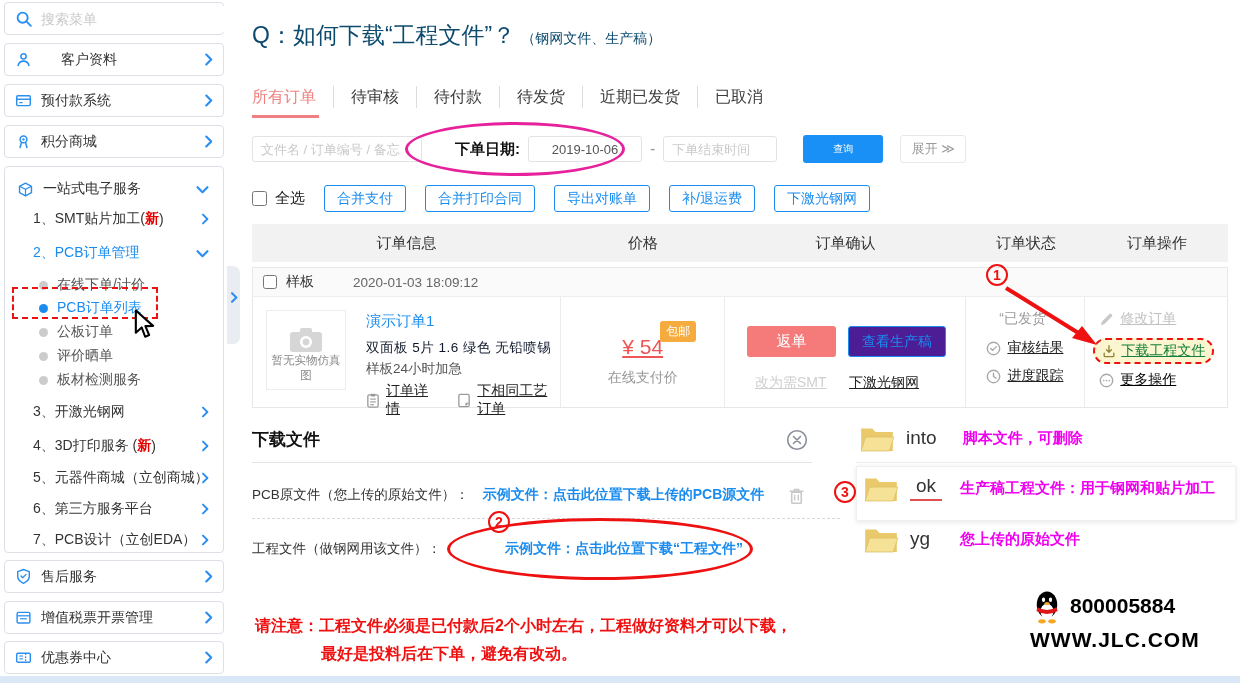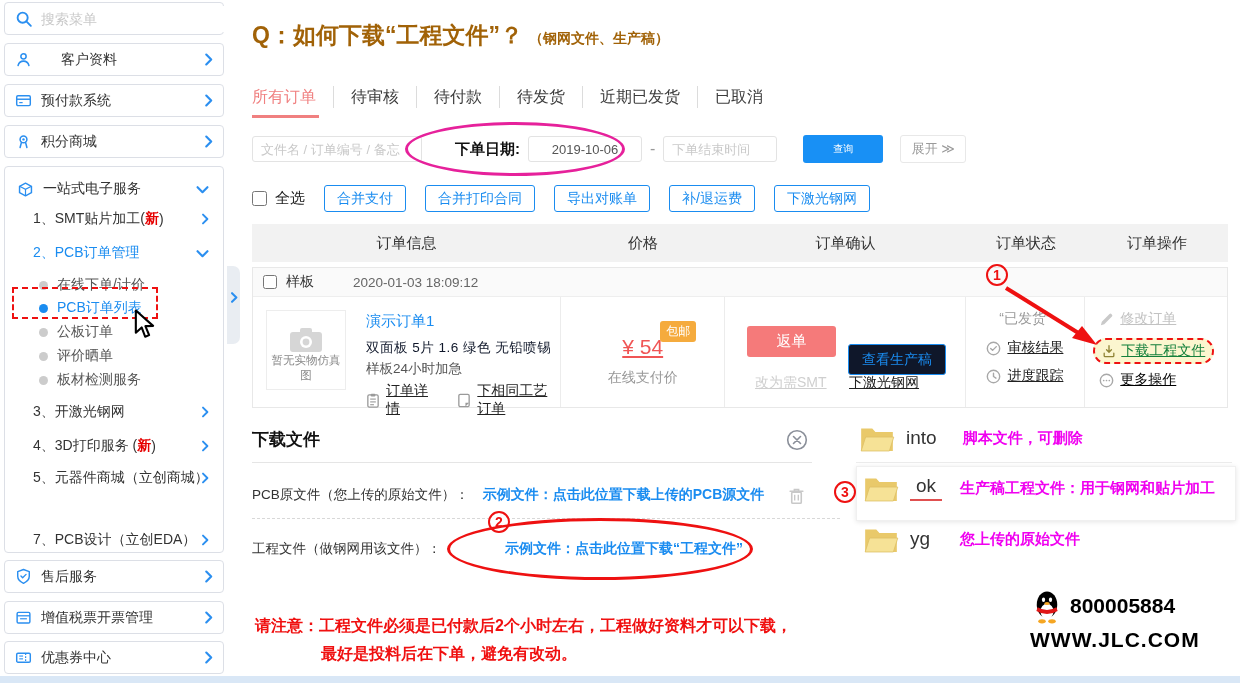--- a/index.html
+++ b/index.html
@@ -20,21 +20,21 @@
   .sub-item{padding-left:52px;color:#555;}
   .dot{position:absolute;left:34px;width:9px;height:9px;border-radius:50%;background:#ccc;}
   .dot.active{background:#1a8cf0;}
   .blue-txt{color:#1a8cf0;}
   .red-new{color:#e60000;font-weight:bold;}
   .collapse-handle{position:absolute;left:227px;top:266px;width:13px;height:78px;background:#e9edf2;border-radius:0 7px 7px 0;}
   .collapse-handle svg{margin:26px auto 0 auto;}
   .dash-rect-side{position:absolute;left:12px;top:287px;width:142px;height:28px;border:2px dashed #ee1111;pointer-events:none;}
 
   
-  .page-title{position:absolute;left:252px;top:20px;font-size:23px;font-weight:bold;color:#a16207;}
+  .page-title{position:absolute;left:252px;top:20px;font-size:23px;font-weight:normal;color:#0c4a6e;}
   .page-title .sub{font-size:14px;margin-left:6px;}
   .tabs{position:absolute;left:252px;top:86px;display:flex;font-size:16px;color:#3c3c3c;}
   .tab{padding:0 17px;cursor:pointer;line-height:22px;}
   .tab:first-child{padding-left:0;}
   .tab:not(:first-child){border-left:1px solid #dcdcdc;}
   .tab.active{color:#f08080;position:relative;}
   .tab.active::after{content:"";position:absolute;left:0;right:14px;bottom:-10px;height:3px;background:#f08080;}
 
   
   .filter-row{position:absolute;left:252px;top:135px;display:flex;align-items:center;height:28px;}
@@ -74,21 +74,21 @@
   .o-specs{position:absolute;left:113px;top:42px;font-size:13.5px;color:#0f172a;letter-spacing:.5px;}
   .o-urgent{position:absolute;left:113px;top:63px;font-size:13.5px;color:#555;}
   .o-links{position:absolute;left:113px;top:85px;display:flex;align-items:center;gap:6px;font-size:14px;color:#222;}
   .u{text-decoration:underline;cursor:pointer;}
   .o-links .gap{width:14px;}
   .price-wrap{position:absolute;left:0;top:38px;width:100%;text-align:center;}
   .price{font-size:21px;color:#f05555;text-decoration:underline;cursor:pointer;}
   .free-badge{position:absolute;left:99px;top:-14px;background:#f5ab3d;color:#fff;font-size:12px;padding:2px 6px;border-radius:3px;}
   .price-note{position:absolute;left:0;top:72px;width:100%;text-align:center;font-size:14px;color:#999;}
   .btn-return{position:absolute;left:22px;top:29px;width:89px;height:31px;background:#f57a7a;color:#fff;border:none;border-radius:3px;font-size:15px;cursor:pointer;font-family:inherit;}
-  .btn-draft{position:absolute;left:123px;top:47px;width:98px;height:31px;background:#0f172a;color:#1a8cf0;border:1px solid #1a8cf0;border-radius:3px;font-size:14px;cursor:pointer;font-family:inherit;box-sizing:border-box;}
+  .btn-draft{position:absolute;left:123px;top:29px;width:98px;height:31px;background:#4c1d95;color:#1a8cf0;border:1px solid #1a8cf0;border-radius:3px;font-size:14px;cursor:pointer;font-family:inherit;box-sizing:border-box;}
   .lnk-smt{position:absolute;left:30px;top:77px;font-size:14px;color:#cfcfcf;}
   .lnk-stencil{position:absolute;left:124px;top:77px;font-size:14px;color:#222;}
   .st-line{position:absolute;left:0;width:100%;display:flex;align-items:center;justify-content:center;gap:6px;font-size:14px;color:#222;}
   .st-quote{top:13px;color:#999;}
   .op-line{position:absolute;left:14px;display:flex;align-items:center;gap:6px;font-size:14px;}
   .modify{color:#c2c2c2;}
   .dl-pill{position:absolute;left:8px;top:41px;display:flex;align-items:center;gap:5px;background:#fbf6cf;border:2px dashed #ee1111;border-radius:13px;padding:2px 7px;cursor:pointer;}
   .dl-pill span{font-size:14px;color:#15803d;text-decoration:underline;}
   .ann-circle{position:absolute;width:22px;height:22px;border:2px solid #ee1111;border-radius:50%;color:#ee1111;font-size:14px;font-weight:bold;display:flex;align-items:center;justify-content:center;box-sizing:border-box;background:transparent;pointer-events:none;}
 
@@ -258,20 +258,28 @@
       </span>
     </div>
     <div class="grp-row num-item" style="top:299px;">
       <span>5、元器件商城（立创商城）</span>
       <span class="chev">
         <svg width="8" height="12" viewBox="0 0 10 14">
             <path d="M2.5 1.5 L8 7 L2.5 12.5" stroke="#2b8ff0" stroke-width="2.4" fill="none" stroke-linecap="round" stroke-linejoin="round"></path>
           </svg>
       </span>
     </div>
+    <div class="grp-row num-item" style="top:330px;">
+      <span>6、第三方服务平台</span>
+      <span class="chev">
+        <svg width="8" height="12" viewBox="0 0 10 14">
+            <path d="M2.5 1.5 L8 7 L2.5 12.5" stroke="#2b8ff0" stroke-width="2.4" fill="none" stroke-linecap="round" stroke-linejoin="round"></path>
+          </svg>
+      </span>
+    </div>
     <div class="grp-row num-item" style="top:361px;">
       <span>7、PCB设计（立创EDA）</span>
       <span class="chev">
         <svg width="8" height="12" viewBox="0 0 10 14">
             <path d="M2.5 1.5 L8 7 L2.5 12.5" stroke="#2b8ff0" stroke-width="2.4" fill="none" stroke-linecap="round" stroke-linejoin="round"></path>
           </svg>
       </span>
     </div>
   </div>
 

